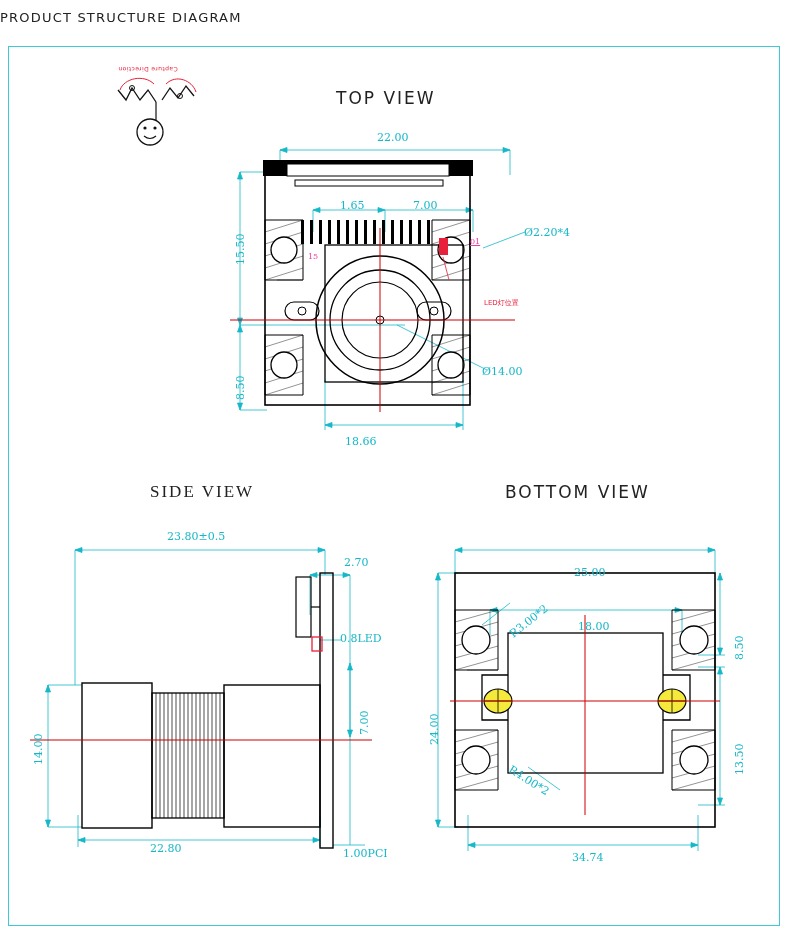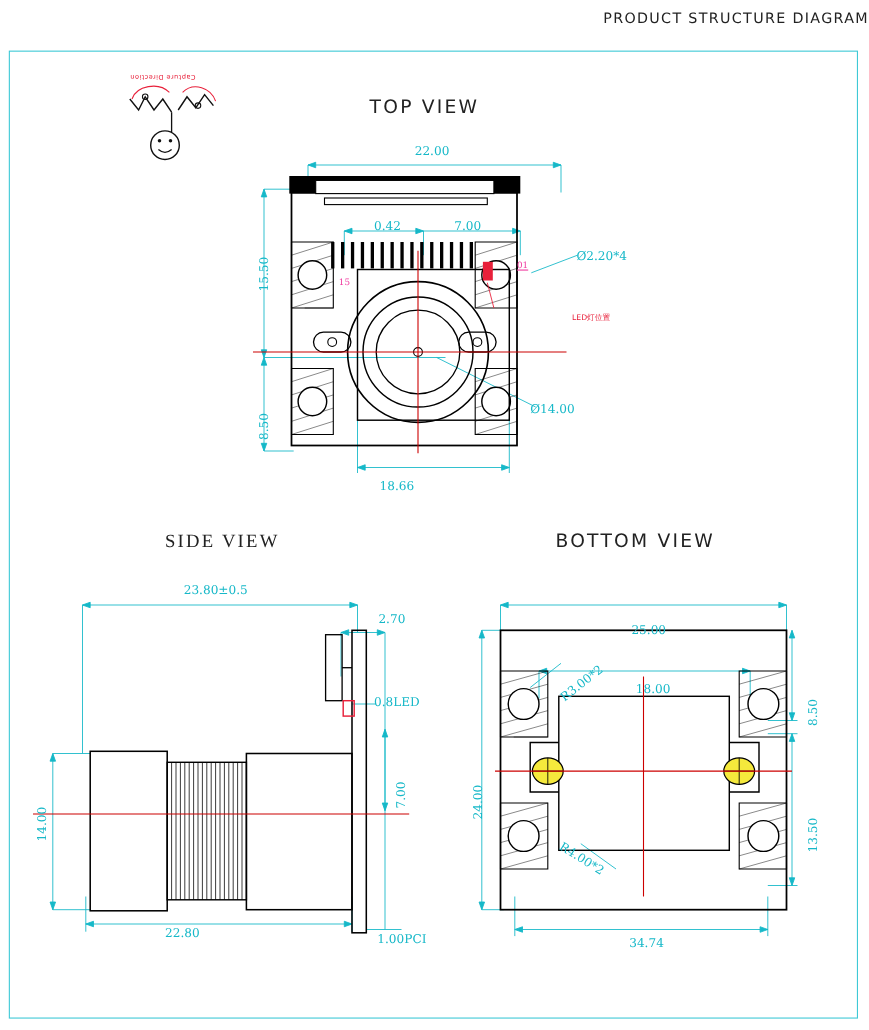--- a/index.html
+++ b/index.html
@@ -12,21 +12,21 @@
     height: 936px;
     font-family: "DejaVu Sans", sans-serif;
     position: relative;
     overflow: hidden;
   }
   #page-title {
     position: absolute;
     top: 10px;
     left: 0;
     width: 790px;
-    text-align: right;
+    text-align: left;
     font-size: 13px;
     letter-spacing: 1.2px;
     color: #222;
     font-family: "DejaVu Sans", sans-serif;
   }
   #frame {
     position: absolute;
     left: 8px;
     top: 46px;
     width: 772px;
@@ -219,30 +219,30 @@
   <circle cx="155" cy="200" r="4" fill="none" stroke="#000" stroke-width="1"></circle>
 
   <line x1="5" y1="200" x2="290" y2="200" stroke="#cc0000" stroke-width="1"></line>
   <line x1="155" y1="108" x2="155" y2="292" stroke="#cc0000" stroke-width="1"></line>
 
   <rect x="214" y="118" width="9" height="17" fill="#e8203a"></rect>
   <line x1="218" y1="137" x2="224" y2="160" stroke="#e8203a" stroke-width="0.8"></line>
 </svg>
 
 <div class="dim" style="left:377px; top:131px;">22.00</div>
-<div class="dim" style="left:340px; top:199px;">0.42</div>
+<div class="dim" style="left:340px; top:199px;">1.65</div>
 <div class="dim" style="left:413px; top:199px;">7.00</div>
 <div class="dim vert" style="left:234px; top:265px;">15.50</div>
 <div class="dim vert" style="left:234px; top:400px;">8.50</div>
 <div class="dim" style="left:345px; top:435px;">18.66</div>
 <div class="dim" style="left:524px; top:226px;">Ø2.20*4</div>
 <div class="dim" style="left:482px; top:365px;">Ø14.00</div>
 <div class="lbl-pink" style="left:308px; top:237px;margin-top:15px;">15</div>
 <div class="lbl-pink" style="left:470px; top:237px;text-decoration:underline;">01</div>
-<div class="lbl-red" style="left:484px; top:284px;margin-left:36px;">LED灯位置</div>
+<div class="lbl-red" style="left:484px; top:298px;">LED灯位置</div>
 
 <div class="view-title" style="left:150px; top:482px;font-family:Liberation Serif, serif;">SIDE VIEW</div>
 
 <svg width="360" height="370" style="left:20px; top:515px;">
   <g stroke="#16b8c8" stroke-width="0.8" fill="none">
 
     <line x1="55" y1="35" x2="305" y2="35"></line>
     <path d="M55,35 l7,-2.5 l0,5 z" fill="#16b8c8"></path>
     <path d="M305,35 l-7,-2.5 l0,5 z" fill="#16b8c8"></path>
     <line x1="55" y1="35" x2="55" y2="170"></line>

